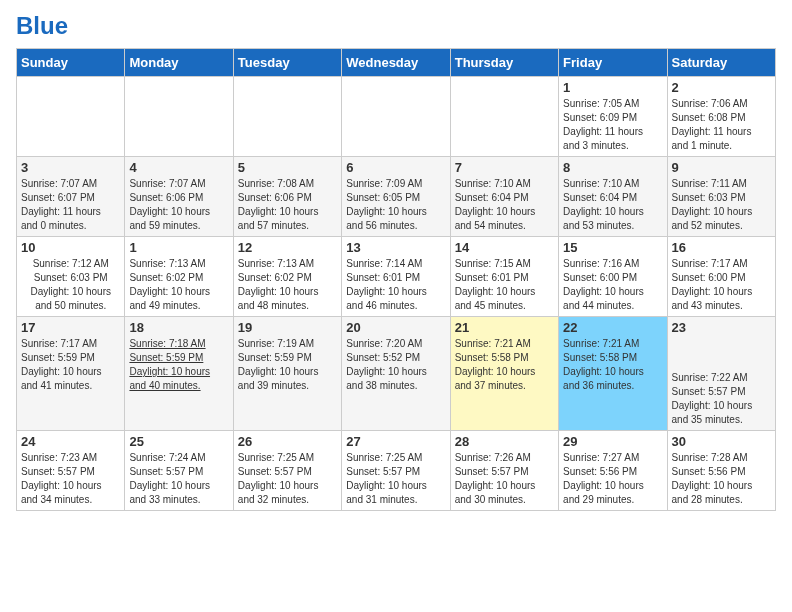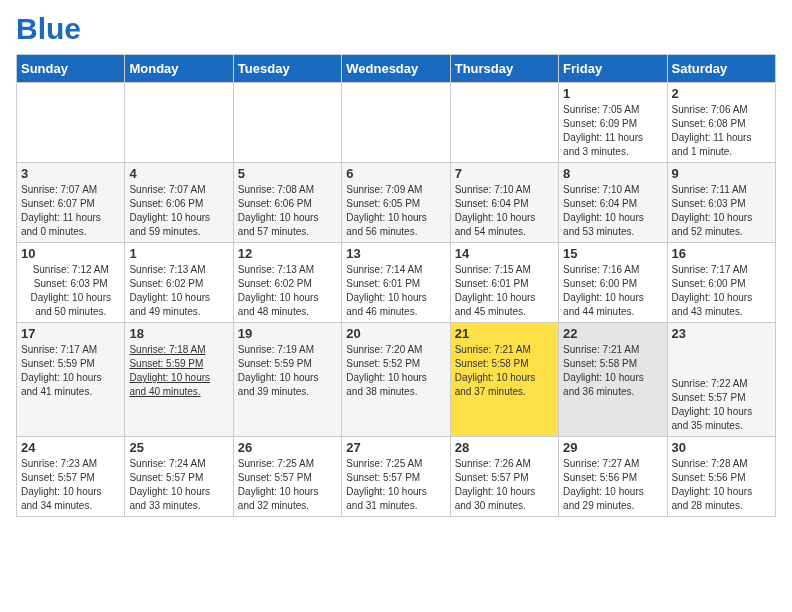--- a/index.html
+++ b/index.html
@@ -74,21 +74,21 @@
     }
     .empty-cell { background: #fff !important; }
   </style>
 </head>
 <body>
 
 <div class="header">
   <div class="logo">
     <div class="logo-wrapper">
       <div>
-        <div style="font-size:30px;font-weight:bold;color:#1a6abf;margin-top:-4px;">Blue</div>
+        <div style="font-size:24px;font-weight:bold;color:#1a6abf;margin-top:-4px;">Blue</div>
       </div>
     </div>
   </div>
   <div class="title-block">
     <div class="month-title"></div>
     <div class="location"></div>
   </div>
 </div>
 
 <table class="calendar">
@@ -249,28 +249,28 @@
 Daylight: 10 hours
 and 39 minutes.</div>
         </td>
         <td style="background: rgb(245, 245, 245); margin-left: 26px;">
           <span class="day-num">20</span>
           <div class="day-info" style="white-space: pre-line;">Sunrise: 7:20 AM
 Sunset: 5:52 PM
 Daylight: 10 hours
 and 38 minutes.</div>
         </td>
-        <td style="background: #fde047;">
+        <td style="background: #fef9c3;">
           <span class="day-num">21</span>
           <div class="day-info" style="white-space: pre-line;">Sunrise: 7:21 AM
 Sunset: 5:58 PM
 Daylight: 10 hours
 and 37 minutes.</div>
         </td>
-        <td style="background: #e5e5e5;">
+        <td style="background: #7dd3fc;">
           <span class="day-num">22</span>
           <div class="day-info" style="white-space: pre-line;">Sunrise: 7:21 AM
 Sunset: 5:58 PM
 Daylight: 10 hours
 and 36 minutes.</div>
         </td>
         <td style="background: rgb(245, 245, 245);">
           <span class="day-num">23</span>
           <div class="day-info" style="white-space: pre-line; margin-top: 36px;">Sunrise: 7:22 AM
 Sunset: 5:57 PM

